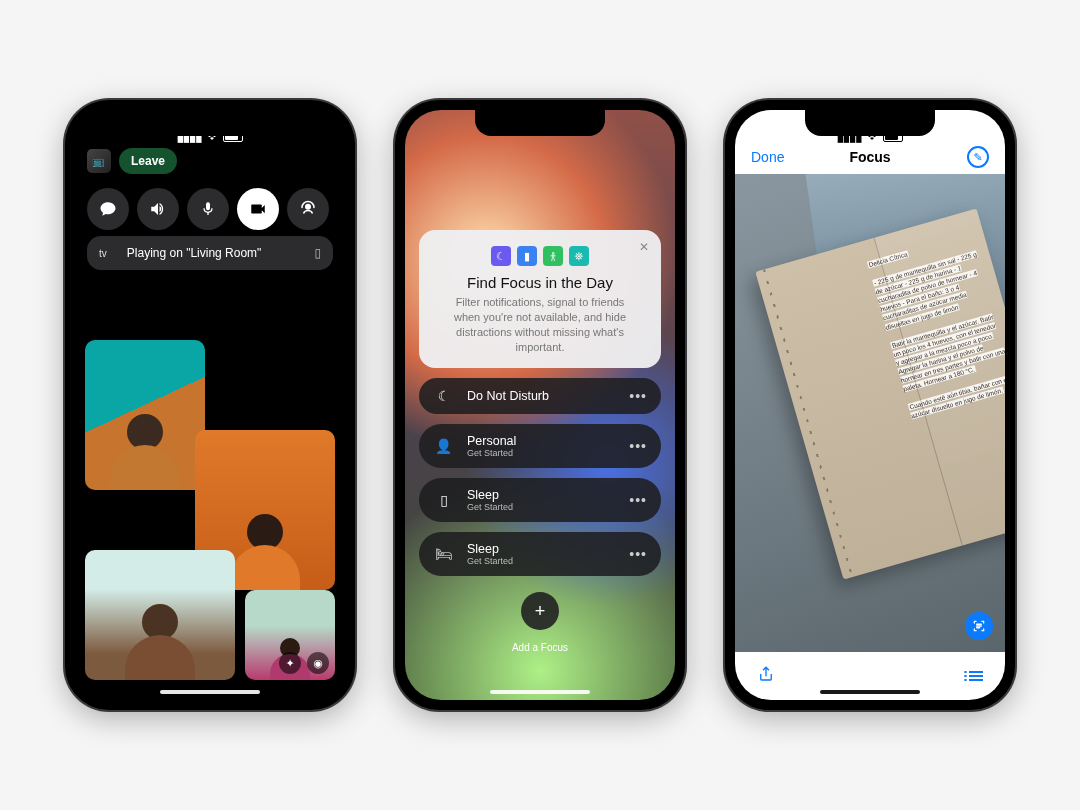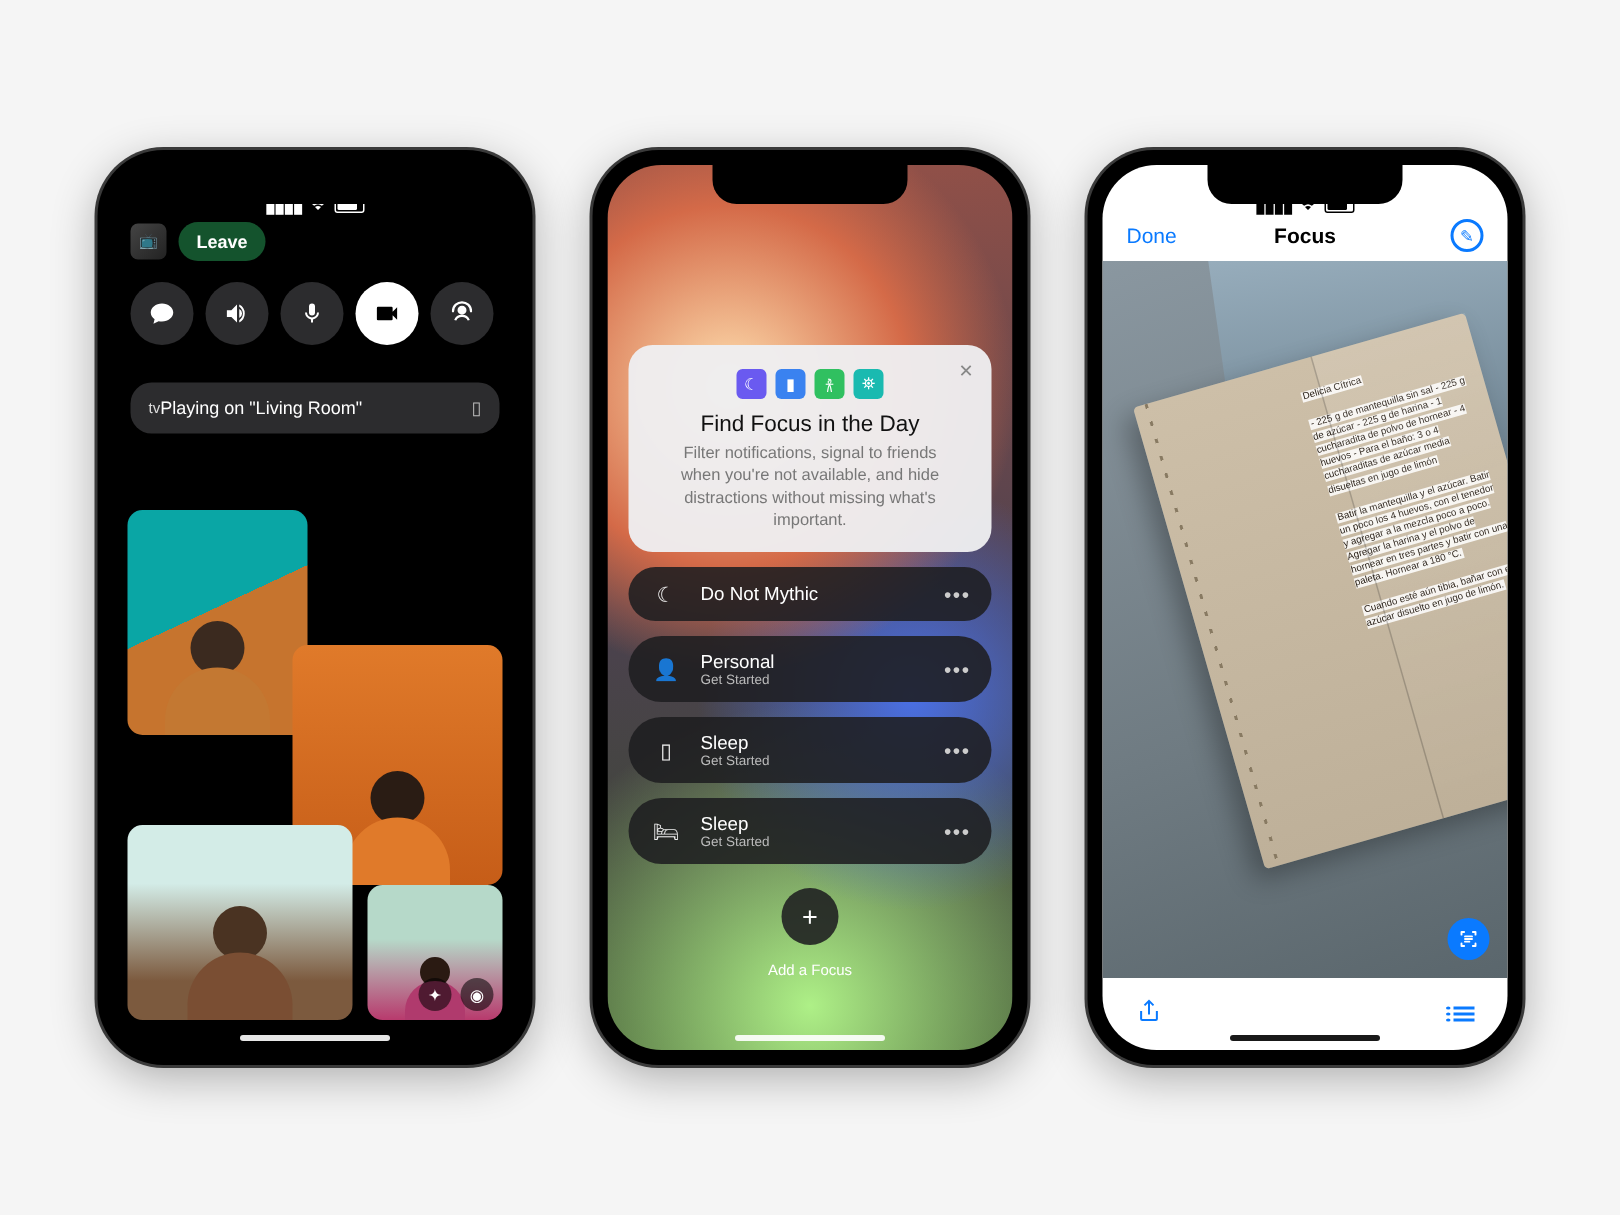--- a/index.html
+++ b/index.html
@@ -21,21 +21,21 @@
 .p1 { background: #000; }
 .ft-header { margin-top: 30px; padding: 8px 12px; display: flex; align-items: center; gap: 8px; }
 .ft-appicon { width: 24px; height: 24px; border-radius: 5px; background: linear-gradient(135deg, #444, #222); display:flex; align-items:center; justify-content:center; font-size:10px; }
 .ft-titlecol { flex:1; color:#fff; }
 .ft-title { font-size: 13px; font-weight: 600; }
 .ft-sub { font-size: 10px; color: #aaa; display:flex; align-items:center; gap:3px; }
 .leave-btn { background: #14532d; color: #fff; font-size: 12px; font-weight: 600; padding: 6px 12px; border-radius: 14px; }
 .controls { display:flex; gap:8px; padding: 6px 12px; }
 .cbtn { width: 42px; height: 42px; border-radius: 50%; background: #2c2c2e; color:#fff; display:flex; align-items:center; justify-content:center; font-size:16px; }
 .cbtn.active { background:#fff; color:#000; }
-.airplay-bar { margin: 19px 12px; padding: 10px 12px; background: #2c2c2e; border-radius: 14px; display:flex; align-items:center; gap:0; color:#fff; font-size:12px; }
+.airplay-bar { margin: 0 12px; padding: 10px 12px; background: #2c2c2e; border-radius: 14px; display:flex; align-items:center; gap:20px; color:#fff; font-size:12px; }
 .airplay-bar .ap-icon { font-size: 10px; color: #ddd; }
 .airplay-bar .remote { margin-left:auto; font-size:12px; color:#bbb; }
 .grid { position:absolute; top:230px; left:10px; right:10px; bottom:20px; }
 .tile { position:absolute; border-radius: 10px; overflow:hidden; }
 .t1 { left:0; top:0; width:120px; height:150px; background: linear-gradient(155deg, #0aa6a5 45%, #c6742e 45%); }
 .t2 { right:0; top:90px; width:140px; height:160px; background: linear-gradient(180deg, #e07a2a, #c65d18); }
 .t3 { left:0; bottom:0; width:150px; height:130px; background: linear-gradient(180deg, #d3ece7 30%, #7c5a3e 80%); }
 .t4 { right:0; bottom:0; width:90px; height:90px; background: linear-gradient(180deg, #b6d9c9 40%, #b83a6d 100%); }
 .tile-ctrl { position:absolute; bottom:6px; display:flex; gap:6px; }
 .tile-ctrl.right { right:6px; }
@@ -194,21 +194,21 @@
           <div class="fi run">𐀪</div>
           <div class="fi bed">⛯</div>
         </div>
         <div class="focus-title">Find Focus in the Day</div>
         <div class="focus-desc">Filter notifications, signal to friends when you're not available, and hide distractions without missing what's important.</div>
       </div>
 
       <div class="pill">
         <div class="pill-icon">☾</div>
         <div class="pill-text">
-            <div class="pill-title">Do Not Mythic</div>
+            <div class="pill-title">Do Not Disturb</div>
           </div>
         <div class="pill-more">•••</div>
       </div>
       <div class="pill">
         <div class="pill-icon">👤</div>
         <div class="pill-text">
           <div class="pill-title">Personal</div>
           <div class="pill-sub">Get Started</div>
         </div>
         <div class="pill-more">•••</div>

